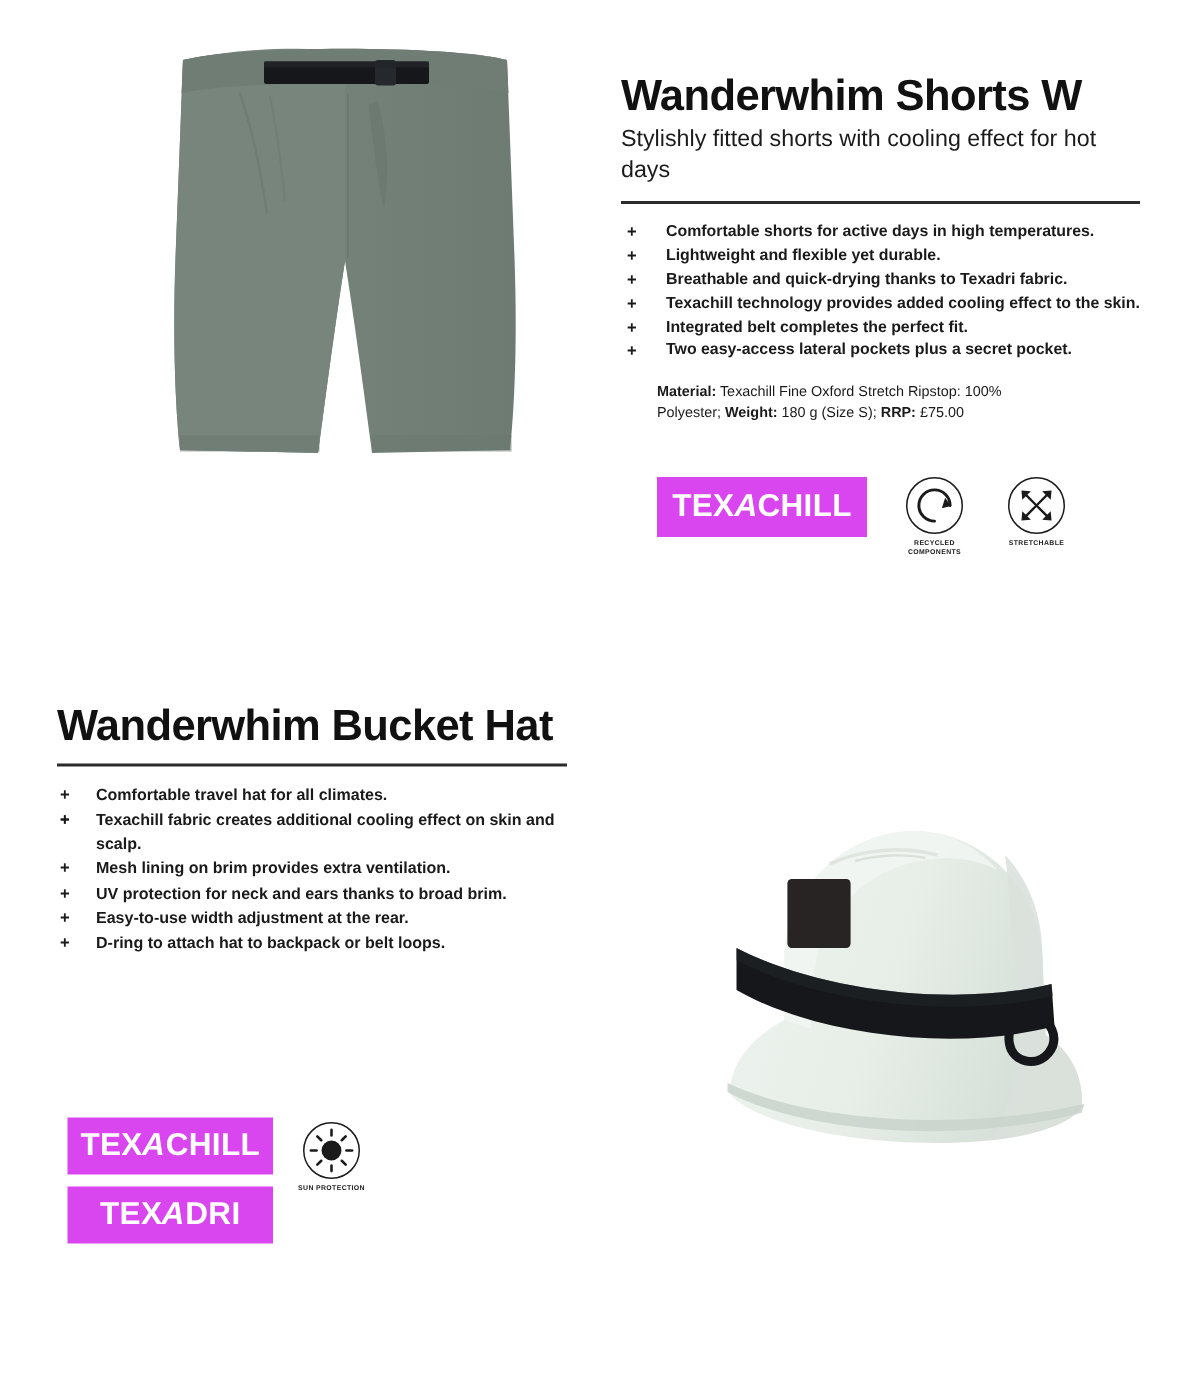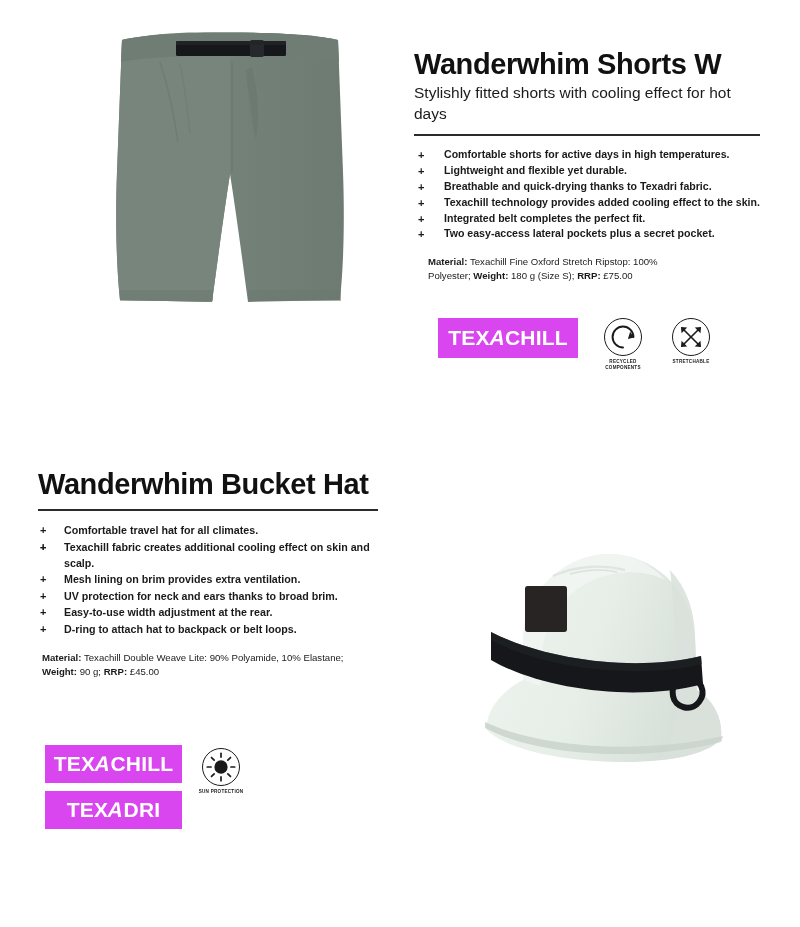--- a/index.html
+++ b/index.html
@@ -40,21 +40,21 @@
     color: #1a1a1a; margin-bottom: 0.5px;
   }
   ul.features li .plus {
     position: absolute; left: 4px; top: 0;
     font-size: 11px; font-weight: 700; color: #1a1a1a;
   }
   ul.features.wide li { padding-left: 26px; font-size: 10.7px; line-height: 1.5; }
   ul.features.wide li .plus { left: 2px; }
 
   .material {
-    margin-top: 13px; margin-left: 14px;
+    margin-top: 13px; margin-left: 24px;
     font-size: 9.6px; line-height: 1.44; color: #1a1a1a; width: 272px;
   }
   .material.left { margin-left: 4px; width: 312px; margin-top: 14px; }
   .material b { font-weight: 700; }
 
   
   .logo-row { position: absolute; display: flex; align-items: flex-start; }
   .logo-box {
     background: #d946ef; display: flex; align-items: center; justify-content: center;
   }
@@ -186,28 +186,20 @@
       <ul class="features wide">
         <li><span class="plus">+</span><span>Comfortable travel hat for all climates.</span></li>
         <li><span class="plus">+</span></li>
         <li><span class="plus">+</span><span>Texachill fabric creates additional cooling effect on skin and scalp.</span></li>
         <li><span class="plus">+</span><span>Mesh lining on brim provides extra ventilation.</span></li>
         <li><span class="plus">+</span><span>UV protection for neck and ears thanks to broad brim.</span></li>
         <li><span class="plus">+</span><span>Easy-to-use width adjustment at the rear.</span></li>
         <li><span class="plus">+</span><span>D-ring to attach hat to backpack or belt loops.</span></li>
       </ul>
 
-      <div class="material left">
-        <b>Material:</b>
-        <span>Texachill Double Weave Lite: 90% Polyamide, 10% Elastane;</span>
-        <b>Weight:</b>
-        <span>90 g;</span>
-        <b>RRP:</b>
-        <span>£45.00</span>
-      </div>
     </div>
 
     <div class="hat-img">
       <svg viewBox="0 0 330 240" xmlns="http://www.w3.org/2000/svg">
         <defs>
           <linearGradient id="gh" x1="0" y1="0" x2="1" y2="0.3">
             <stop offset="0" stop-color="#eef3ee"></stop>
             <stop offset="0.55" stop-color="#e7eee8"></stop>
             <stop offset="1" stop-color="#d6ded8"></stop>
           </linearGradient>

